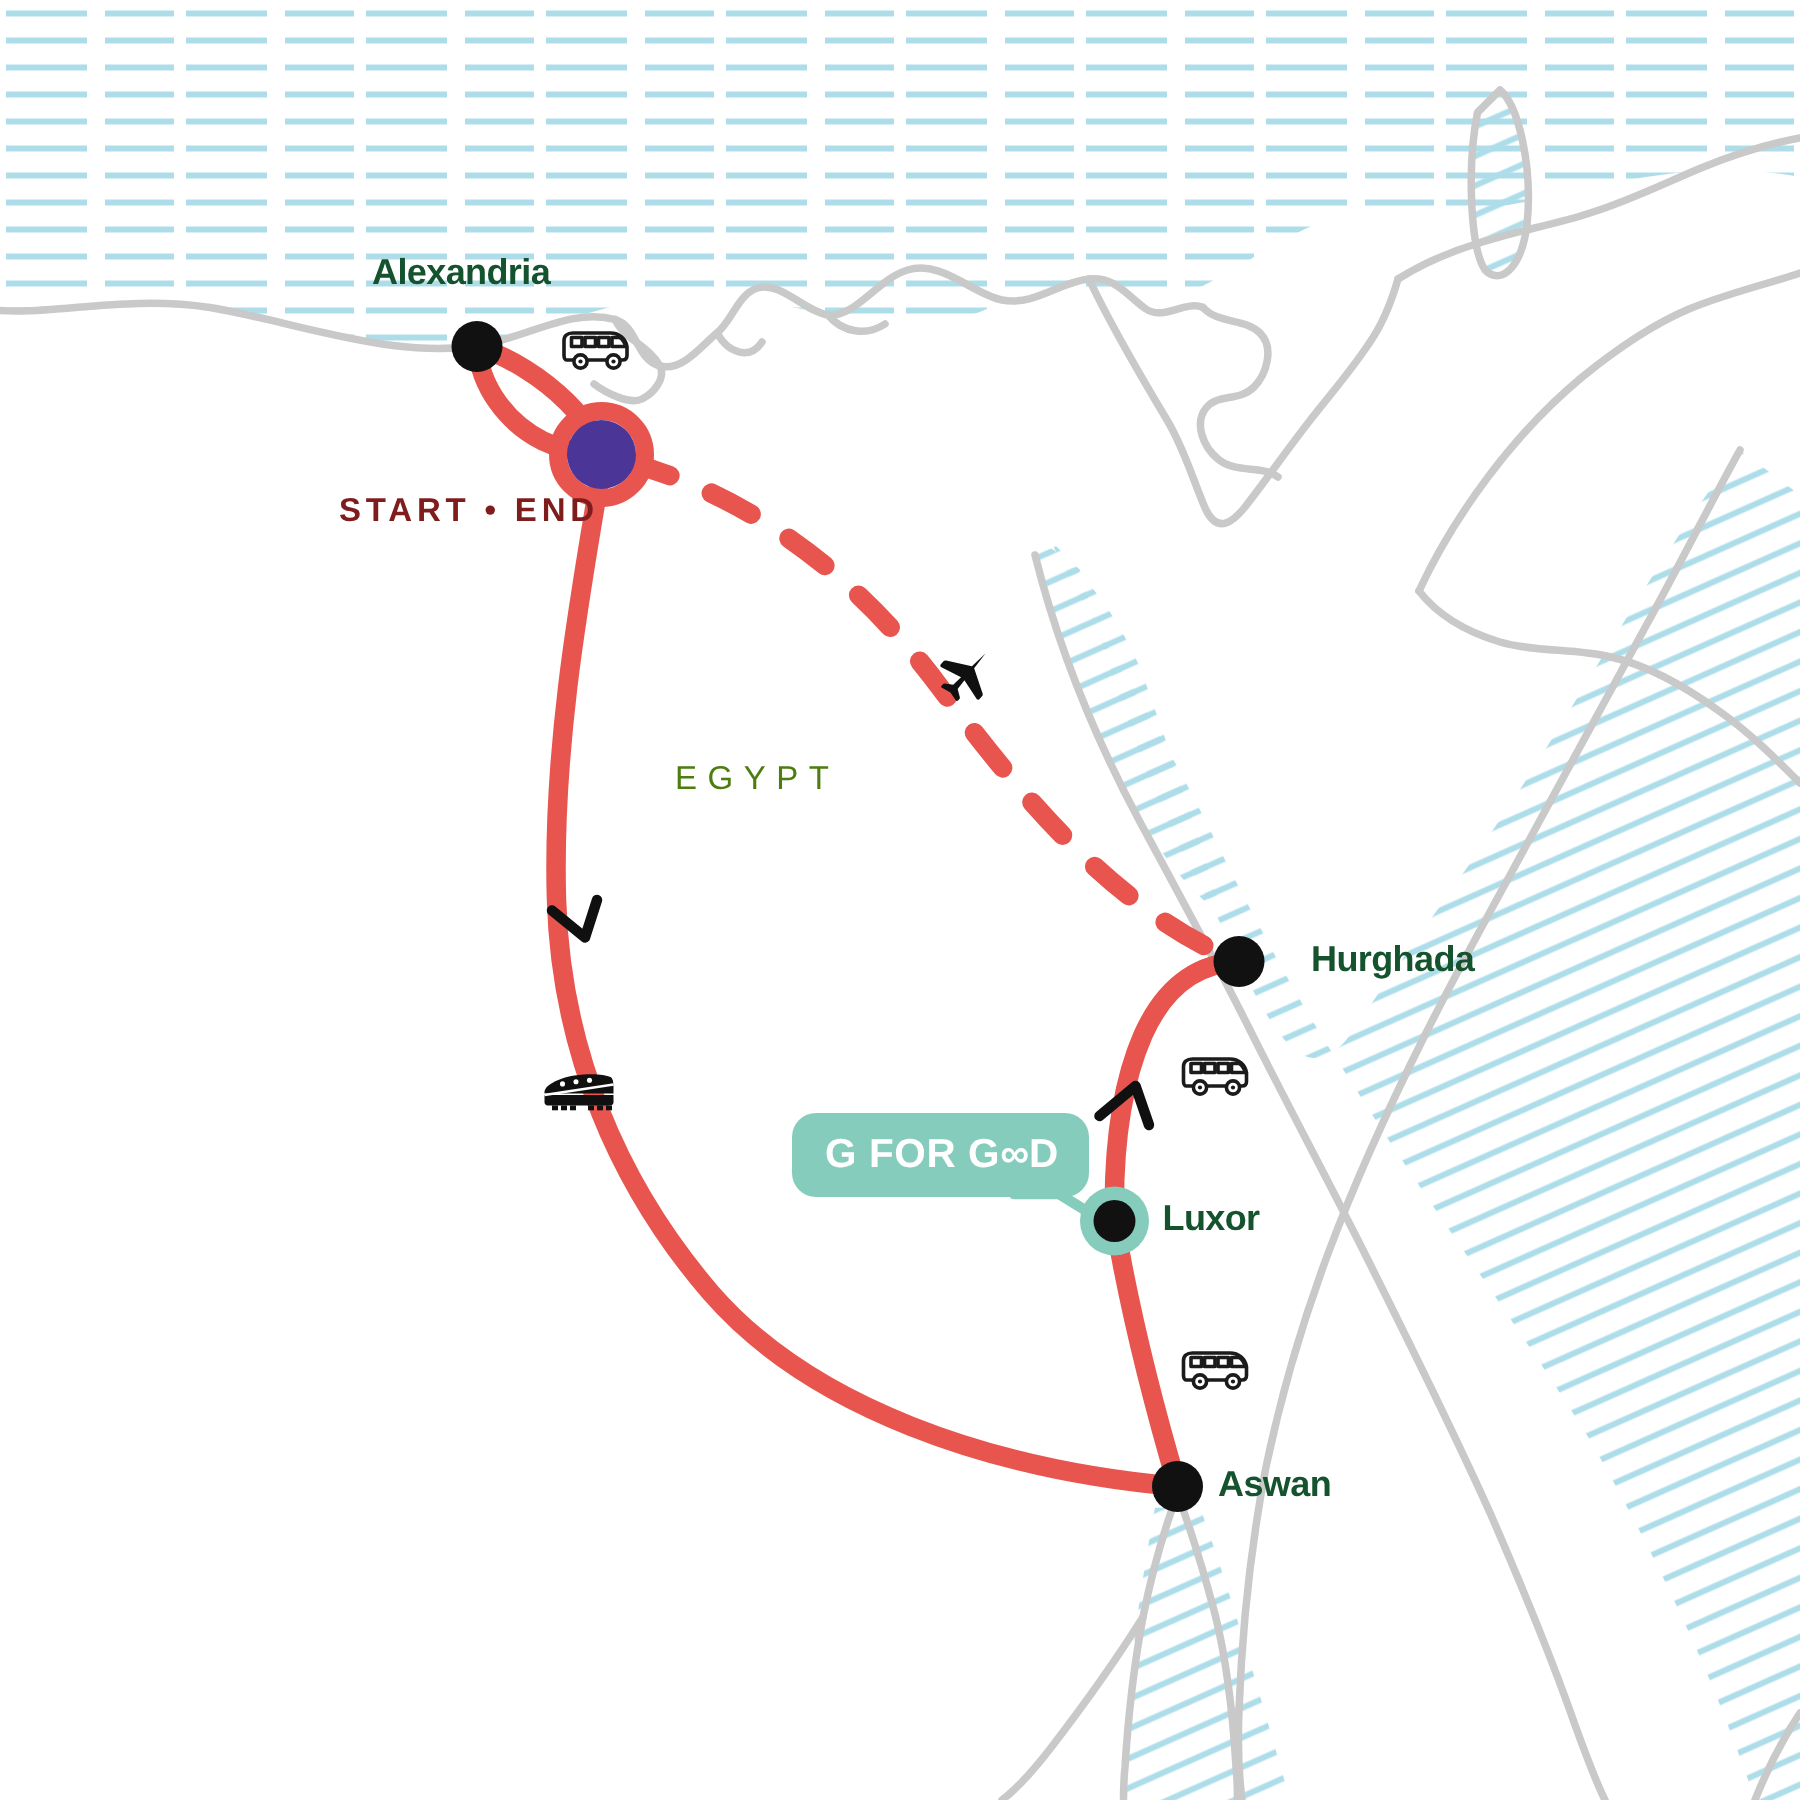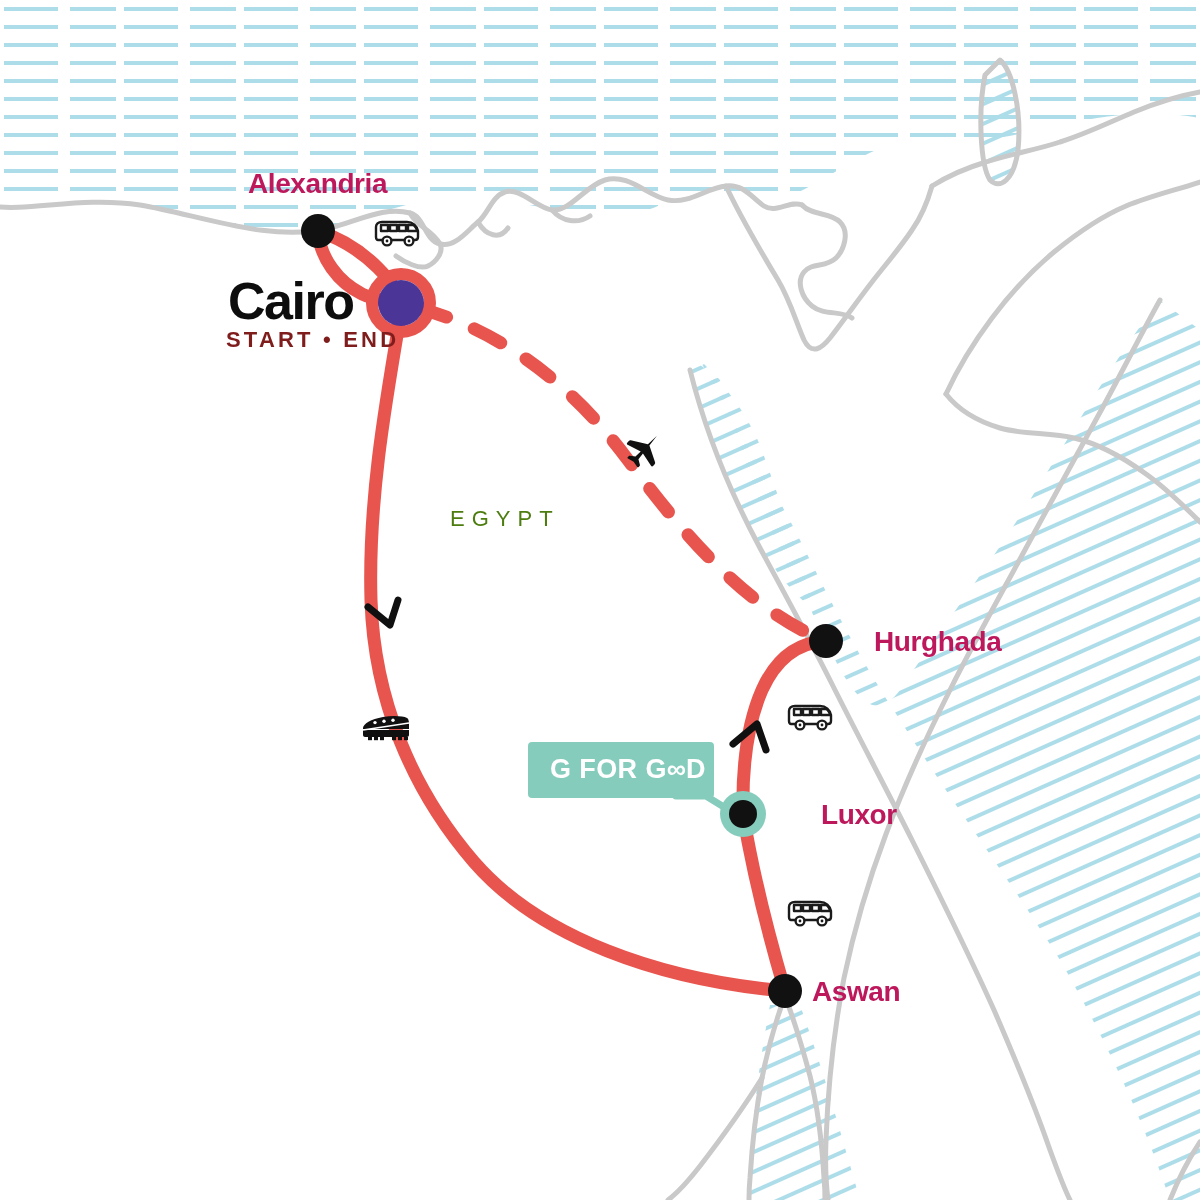--- a/index.html
+++ b/index.html
@@ -8,41 +8,41 @@
     width:1200px;height:1200px;overflow:hidden;
     font-family:"Liberation Sans", sans-serif;
     -webkit-font-smoothing:antialiased;
   }
   #map-root{position:relative;width:1200px;height:1200px;background:#ffffff;}
   #map-svg{position:absolute;left:0;top:0;width:1200px;height:1200px;}
 
   .lbl{position:absolute;white-space:nowrap;}
 
   .city-label{
-    font-weight:bold;color:#be185d;
-    font-size:28px;letter-spacing:-0.4px;
+    font-weight:bold;color:#14532d;
+    font-size:24px;letter-spacing:-0.4px;
   }
   .city-label-major{
     font-weight:bold;color:#0d0d0d;
     font-size:52px;letter-spacing:-1.5px;line-height:1;
   }
   .startend-label{
     font-weight:bold;color:#7f1d1d;
     font-size:22px;letter-spacing:3.2px;line-height:1;
   }
   .country-label{
     color:#4d7c0f;font-size:22px;letter-spacing:7px;font-weight:normal;
   }
   .badge-text{
     color:#ffffff;font-size:27px;font-weight:bold;letter-spacing:0.4px;
     line-height:1;
   }
   .badge{
-    position:absolute;background:#86ccbd;border-radius:4px;
-    padding:14px 8px 15px 22px;
+    position:absolute;background:#86ccbd;border-radius:16px;
+    padding:14px 20px 15px 22px;
   }
 </style>
 </head>
 <body>
 
 <div id="map-root">
 
   <svg id="map-svg" viewBox="0 0 1200 1200">
     <defs>
 
@@ -298,27 +298,26 @@
                C2.9,9.5 2.6,9.3 2.2,9.3 L1.1,9.3 C0.6,9.3 0.3,9.7 0.4,10.2
                L1.6,15.2 L0.4,20.2 C0.3,20.7 0.6,21.1 1.1,21.1 L2.2,21.1
                C2.6,21.1 2.9,20.9 3.1,20.6 L5.6,16.8 L11.4,16.4 L8.4,27.8
                C8.2,28.5 8.7,29.1 9.4,29.1 L11.3,29.1 C11.9,29.1 12.4,28.8 12.7,28.3
                L19.6,16.0 L29.5,15.2 C30.0,15.2 30.0,15.2 29.5,15.2 Z"></path>
     </g>
   </svg>
 
   <div class="lbl city-label" style="left:248px;top:168px;">Alexandria</div>
 
-  <div class="lbl city-label-major" style="left:228px;top:275px;">Cairo</div>
 
   <div class="lbl startend-label" style="left:226px;top:329px;">START • END</div>
 
   <div class="lbl city-label" style="left:854px;top:626px;margin-left:20px;">Hurghada</div>
 
-  <div class="lbl city-label" style="left:821px;top:799px;text-align:right;">Luxor</div>
+  <div class="lbl city-label" style="left:775px;top:799px;text-align:right;">Luxor</div>
 
   <div class="lbl city-label" style="left:812px;top:976px;">Aswan</div>
 
   <div class="lbl country-label" style="left:450px;top:506px;">EGYPT</div>
 
   <div class="badge" style="left:528px;top:742px;">
     <span class="badge-text"><span>G FOR G</span><span style="letter-spacing:0;">∞</span><span>D</span></span>
   </div>
 
 </div>

